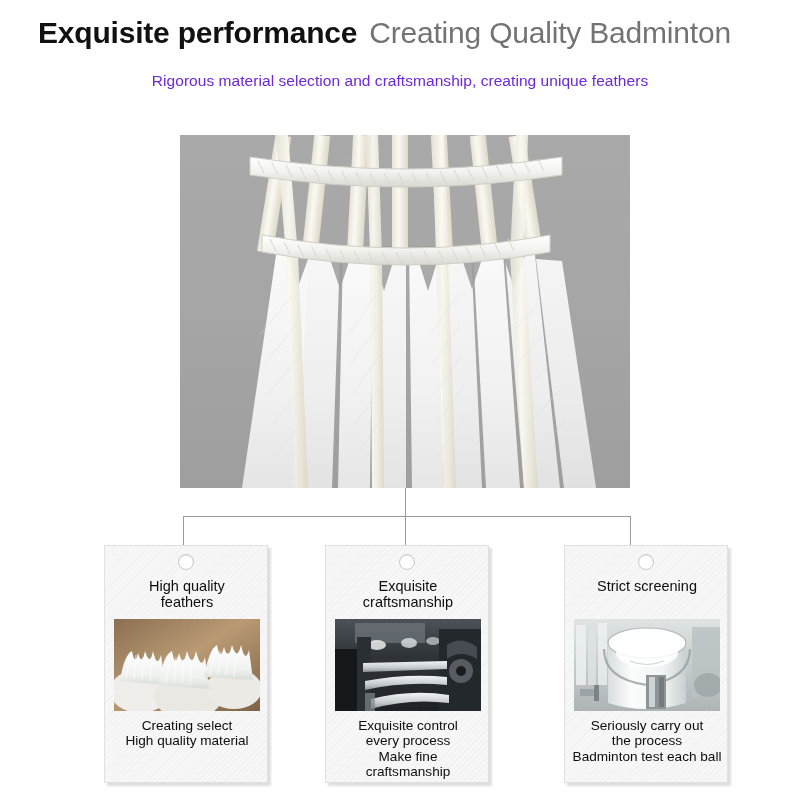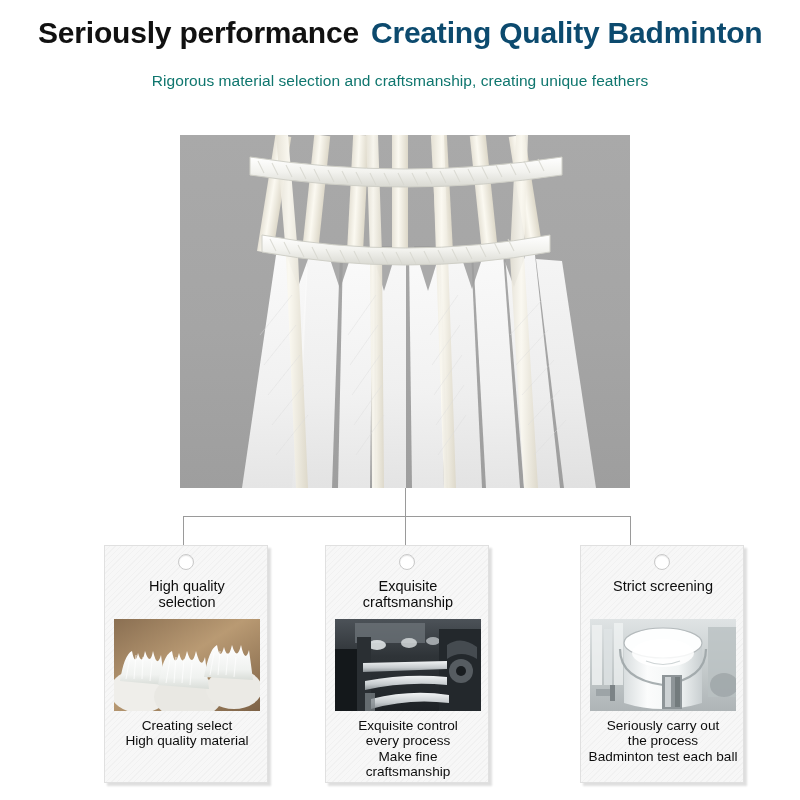--- a/index.html
+++ b/index.html
@@ -37,34 +37,34 @@
     line-height: 1.0;
   }
   .title-strong {
     font-size: 30px;
     font-weight: bold;
     color: #111111;
     letter-spacing: -0.2px;
   }
   .title-light {
     font-size: 30px;
-    font-weight: bold;
-    color: #0c4a6e;
+    font-weight: normal;
+    color: #737373;
     letter-spacing: -0.2px;
     margin-left: 12px;
     margin-top: 10px;
   }
   .subtitle {
     position: absolute;
     left: 0;
     top: 72px;
     width: 800px;
     text-align: center;
     font-size: 15.5px;
-    color: #0f766e;
+    color: #6d28d9;
     font-weight: normal;
     letter-spacing: 0.05px;
   }
 
   
   .hero {
     position: absolute;
     left: 180px;
     top: 135px;
     width: 450px;
@@ -111,21 +111,21 @@
         rgba(255,255,255,0) 3px,
         rgba(0,0,0,0.022) 3px,
         rgba(0,0,0,0.022) 4px),
       #f7f7f7;
     border: 1px solid #e0e0e0;
     box-shadow: 3px 3px 2px rgba(0,0,0,0.13);
     box-sizing: border-box;
   }
   .card-1 { left: 104px; }
   .card-2 { left: 325px; }
-  .card-3 { left: 580px; }
+  .card-3 { left: 564px; }
 
   .hole {
     position: absolute;
     left: 50%;
     top: 8px;
     margin-left: -8px;
     width: 16px;
     height: 16px;
     border-radius: 50%;
     background: #ffffff;
@@ -171,21 +171,21 @@
   
   .card-title .ln { display: block; white-space: nowrap; }
 </style>
 </head>
 <body>
 
 <div class="page">
 
   <div class="header">
     <div class="title-row">
-      <span class="title-strong">Seriously performance</span><span class="title-light">Creating Quality Badminton</span>
+      <span class="title-strong">Exquisite performance</span><span class="title-light">Creating Quality Badminton</span>
     </div>
     <div class="subtitle">Rigorous material selection and craftsmanship, creating unique feathers</div>
   </div>
 
   <div class="hero">
     <div class="hero-inner">
       <svg class="hero-svg" viewBox="0 0 450 353" preserveAspectRatio="none">
         <defs>
           <linearGradient id="bgGrad" x1="0" y1="0" x2="0" y2="1">
             <stop offset="0%" stop-color="#a9a9a9"></stop>
@@ -281,21 +281,21 @@
       </g>
     </svg>
   </div>
 
   <div class="cards">
 
     <div class="card card-1">
       <div class="hole"></div>
       <div class="card-title">
         <span class="ln">High quality</span>
-        <span class="ln">selection</span>
+        <span class="ln">feathers</span>
       </div>
       <div class="card-thumb">
         <svg viewBox="0 0 146 92" preserveAspectRatio="none">
           <defs>
             <linearGradient id="c1bg" x1="0" y1="0" x2="1" y2="1">
               <stop offset="0%" stop-color="#8a6f52"></stop>
               <stop offset="45%" stop-color="#b99a73"></stop>
               <stop offset="100%" stop-color="#7d6246"></stop>
             </linearGradient>
             <linearGradient id="c1f" x1="0" y1="0" x2="0" y2="1">

